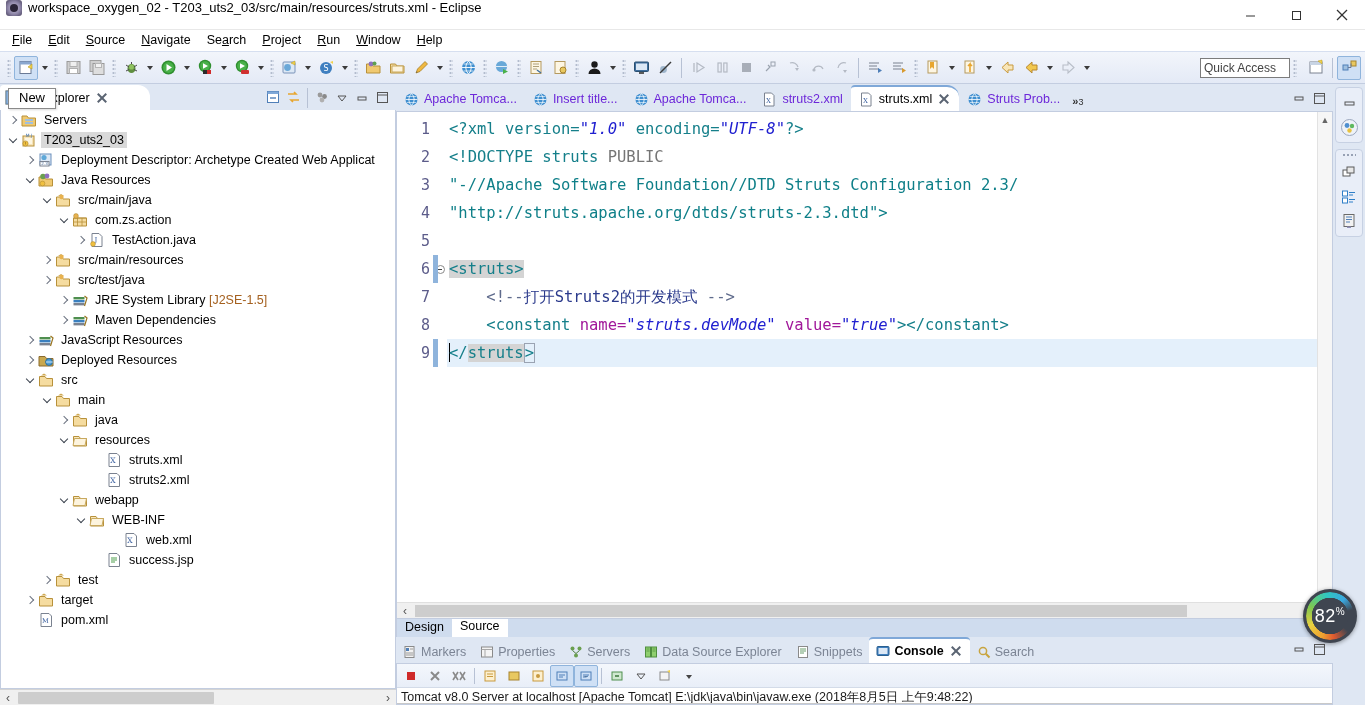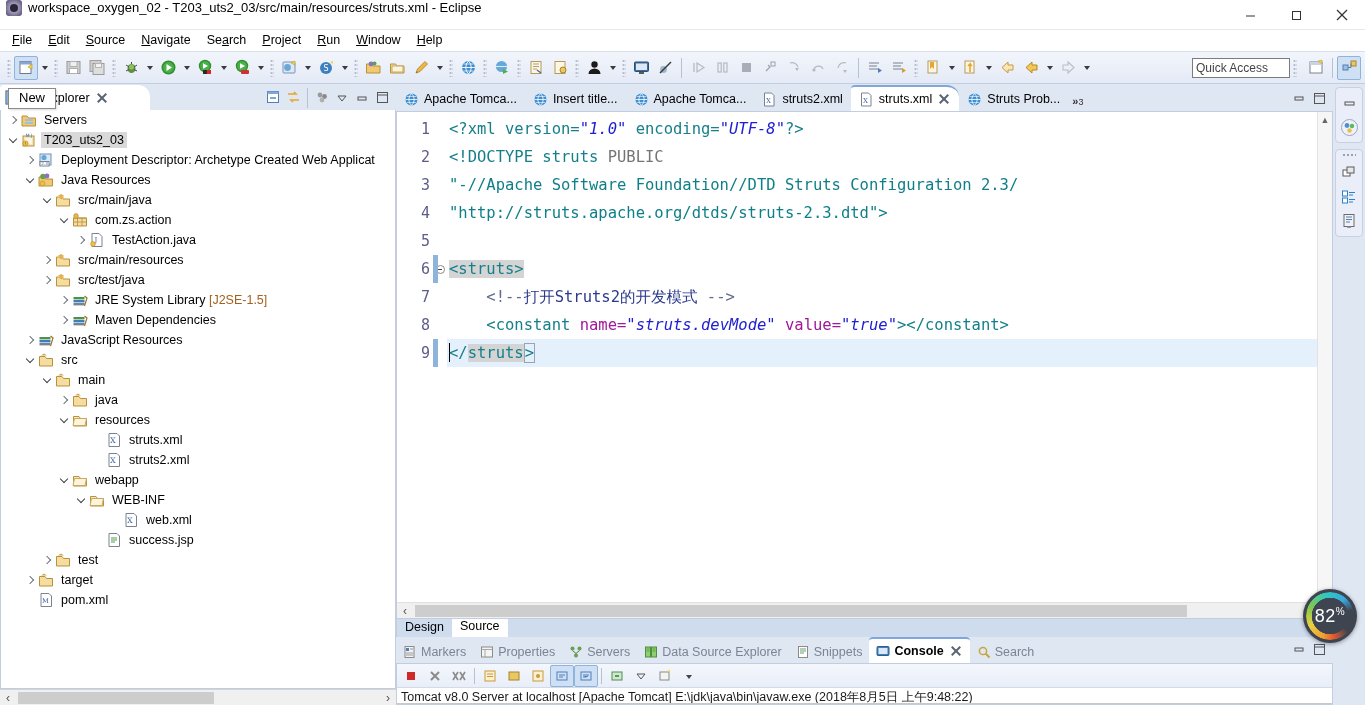--- a/index.html
+++ b/index.html
@@ -71,21 +71,21 @@
   .tb-arrow {
     width: 13px; height: 24px; display: flex; align-items: center; justify-content: center;
   }
   .tb-arrow:before {
     content: ""; border-left: 3.5px solid transparent; border-right: 3.5px solid transparent;
     border-top: 4px solid #3b3b3b;
   }
   .ico { width: 17px; height: 17px; display: block; }
   #quick-access {
     margin-left: auto;
-    width: 98px; height: 20px; background: #fff;
+    width: 90px; height: 20px; background: #fff;
     border: 1px solid #7c7c7c;
     font-size: 12px; color: #444;
     display: flex; align-items: center; padding-left: 3px;
     white-space: nowrap; overflow: hidden;
   }
   #persp-wrap { display: flex; align-items: center; margin-left: 4px; }
 
   
   #main {
     position: absolute; left: 0; top: 85px; right: 0; bottom: 0;
@@ -159,21 +159,21 @@
   #hs-thumb { height: 12px; background: #cdcdcd; border-radius: 1px; width: 196px; margin-left: 2px; }
 
   
   #right-col { flex: 1; display: flex; flex-direction: column; min-width: 0; position: relative; }
   #ed-tabrow {
     height: 26px; display: flex; align-items: flex-end; background: #dfe7f3;
     position: relative;
   }
   .ed-tab {
     height: 24px; display: flex; align-items: center; padding: 0 8px;
-    font-size: 12.5px; color: #000000; white-space: nowrap;
+    font-size: 12.5px; color: #6d28d9; white-space: nowrap;
   }
   .ed-tab.active {
     height: 26px; background: #fff; color: #000;
     border-top-left-radius: 4px; border-top-right-radius: 12px;
     border-top: 2px solid #7fa8d8;
   }
   .ed-tab-icon { width: 15px; height: 15px; margin-right: 5px; flex: 0 0 auto; }
   #ed-overflow {
     display: flex; align-items: flex-end; font-size: 11px; color: #333;
     padding: 0 6px 4px 4px; font-weight: bold;
@@ -794,20 +794,30 @@
           <svg class="ticon" viewBox="0 0 16 16">
             <rect x="1.5" y="5" width="11" height="2.4" fill="#4f8f4f"></rect>
             <rect x="1.5" y="8" width="11" height="2.4" fill="#3a7fbf"></rect>
             <rect x="1.5" y="11" width="11" height="2.4" fill="#7a8290"></rect>
             <path d="M12.5 4 L15 6 L12.5 14" stroke="#9a7520" stroke-width="1.2" fill="none"></path>
           </svg>
           <span class="tlabel">JavaScript Resources</span>
         </div>
         <div class="trow">
           <div style="width: 21px; flex: 0 0 auto;"></div>
+          <div class="twist collapsed"></div>
+          <svg class="ticon" viewBox="0 0 16 16">
+            <path d="M1 4.5 h6 l1.5 2 h6.5 v7.5 h-14z" fill="#c8a84f" stroke="#8a6a2f"></path>
+            <circle cx="11" cy="10" r="3.4" fill="#4f9fd8" stroke="#2a6f9f"></circle>
+            <path d="M8 10 h6.8" stroke="#fff" stroke-width=".7"></path>
+          </svg>
+          <span class="tlabel">Deployed Resources</span>
+        </div>
+        <div class="trow">
+          <div style="width: 21px; flex: 0 0 auto;"></div>
           <div class="twist expanded"></div>
           <svg class="ticon" viewBox="0 0 16 16">
             <path d="M1.5 4.5 h5.5 l1.5 2 h6 v7.5 h-13z" fill="#f5dca0" stroke="#b8913a"></path>
             <path d="M3 3.5 l3-2 3 2" fill="#cfa84f"></path>
           </svg>
           <span class="tlabel">src</span>
         </div>
         <div class="trow">
           <div style="width: 38px; flex: 0 0 auto;"></div>
           <div class="twist expanded"></div>

